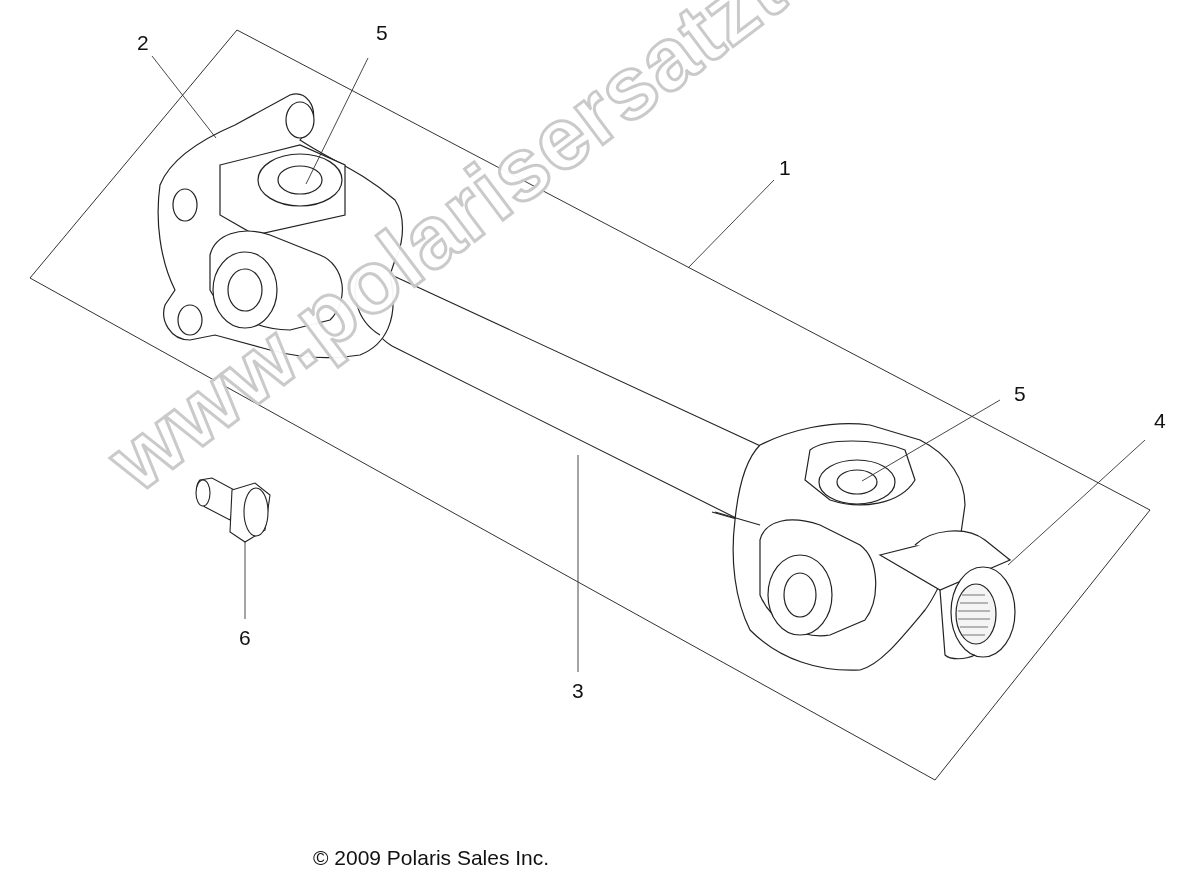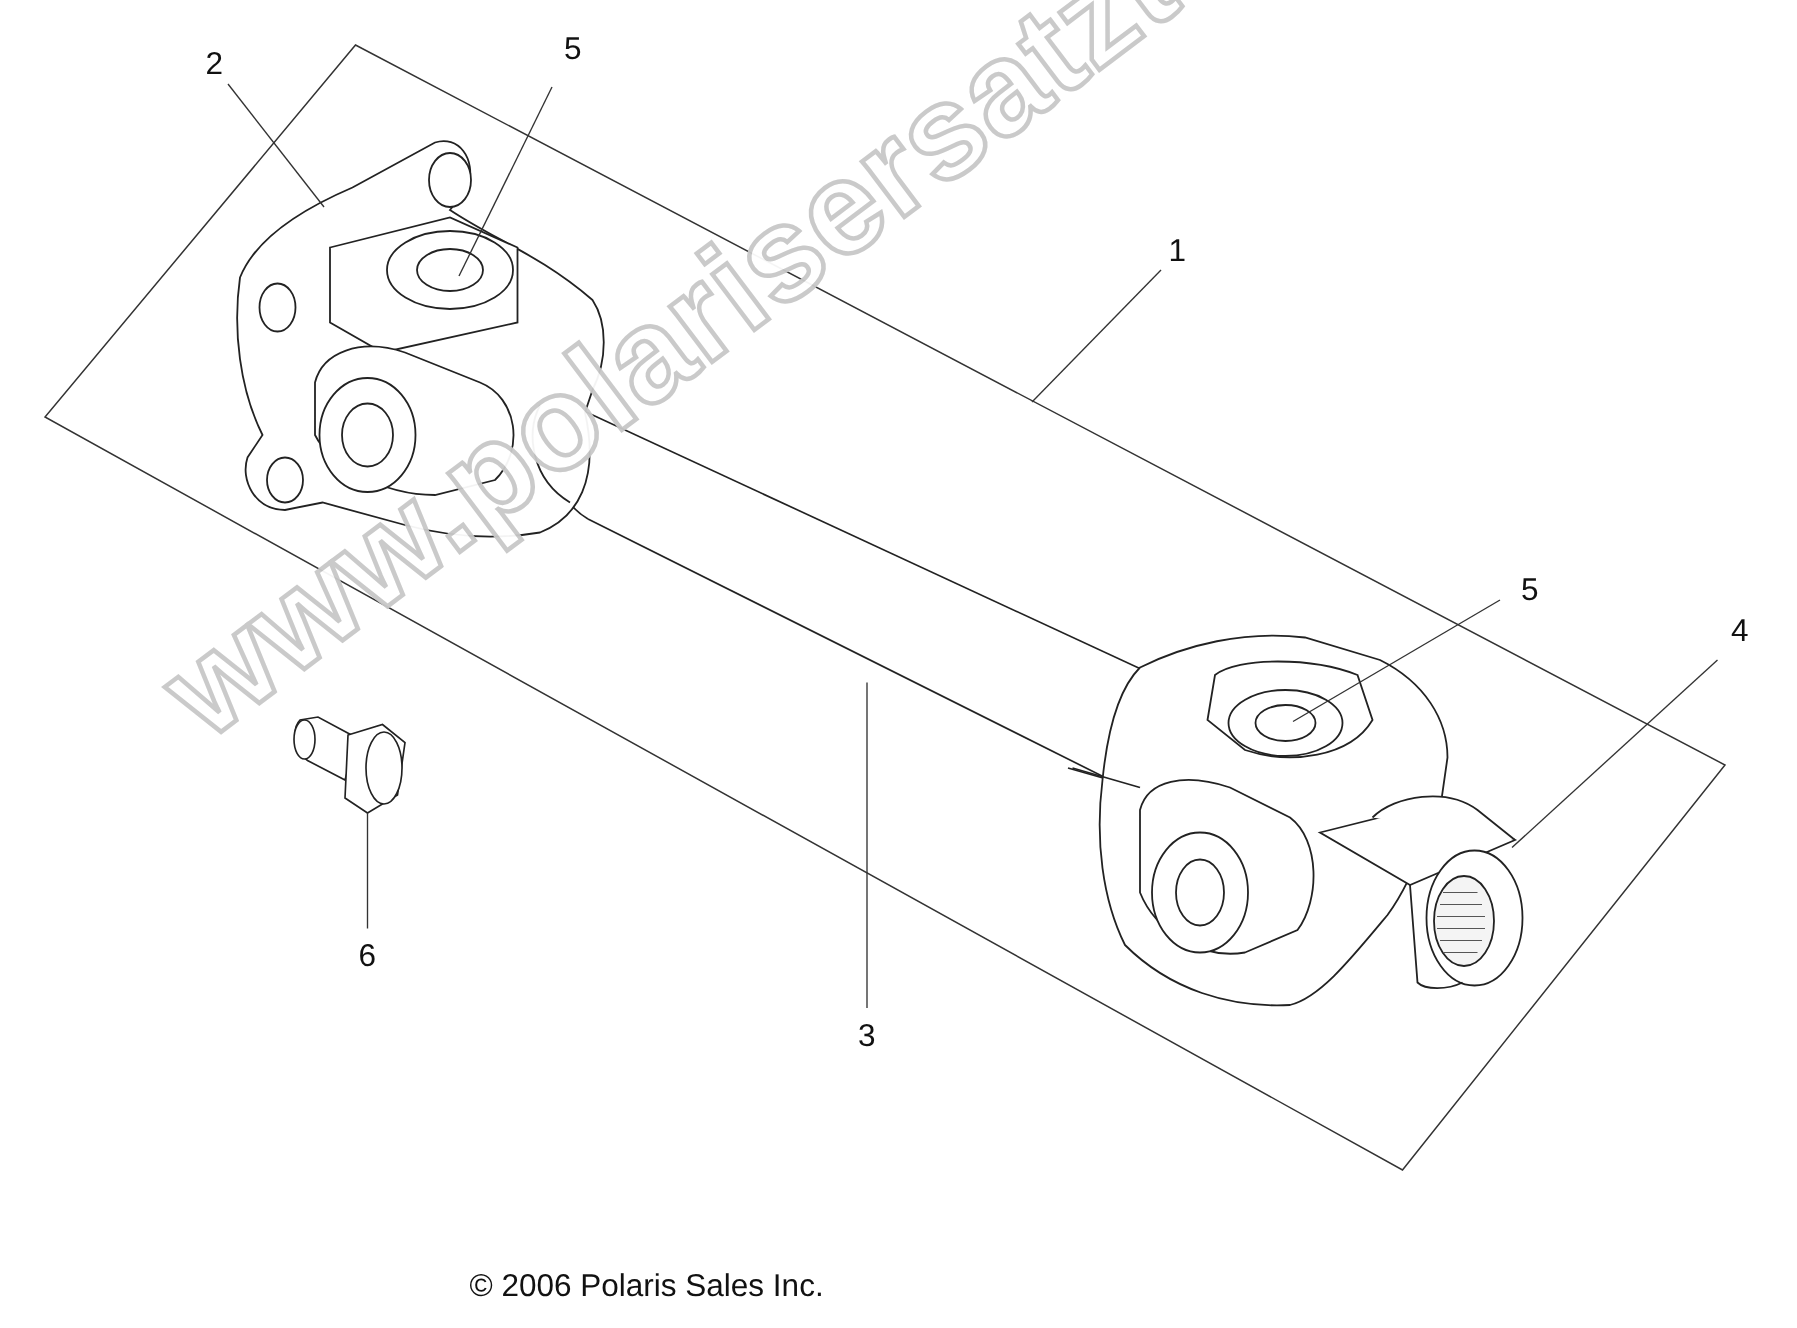--- a/index.html
+++ b/index.html
@@ -94,13 +94,13 @@
 <div class="watermark">www.polarisersatzteile.de</div>
 
 <div class="callout" style="left:779px;top:157px">1</div>
 <div class="callout" style="left:137px;top:32px">2</div>
 <div class="callout" style="left:572px;top:680px">3</div>
 <div class="callout" style="left:1154px;top:410px">4</div>
 <div class="callout" style="left:376px;top:22px">5</div>
 <div class="callout" style="left:1014px;top:383px">5</div>
 <div class="callout" style="left:239px;top:627px">6</div>
 
-<div class="copyright">© 2006 Polaris Sales Inc.</div>
+<div class="copyright">© 2009 Polaris Sales Inc.</div>
 
 </body></html>

